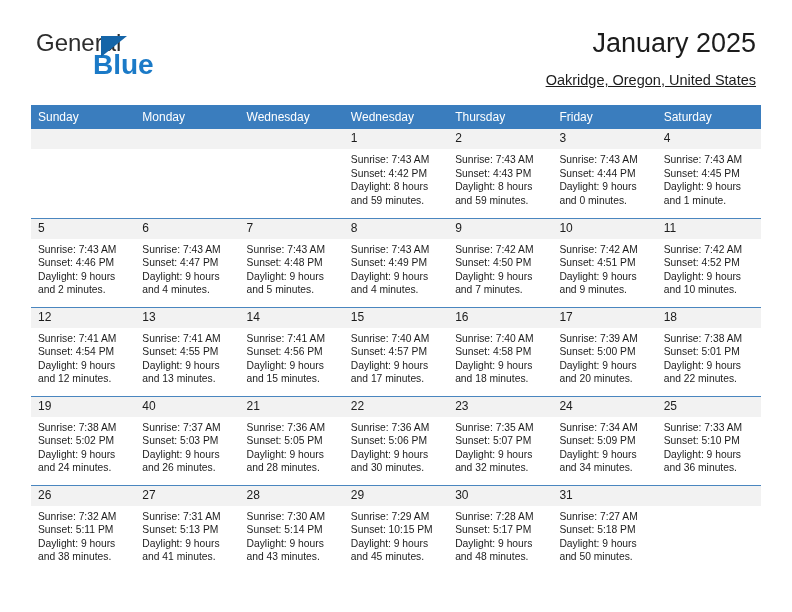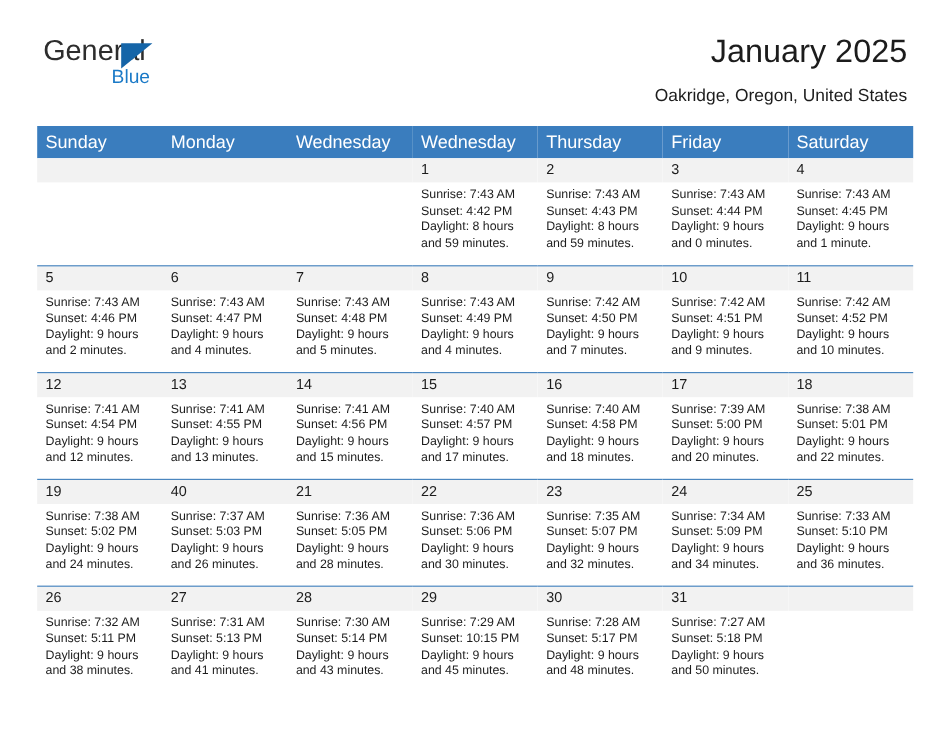--- a/index.html
+++ b/index.html
@@ -35,27 +35,27 @@
   }
   .logo-general {
     font-size: 24px;
     color: #2d2d2d;
     letter-spacing: 0px;
     line-height: 26px;
     display: block;
     font-weight: 400;
   }
   .logo-blue {
-    font-size: 16px;
+    font-size: 28px;
     color: #1b7ac7;
     line-height: 26px;
     display: block;
     padding-left: 57px;
     margin-top: -4px;
-    font-weight: 400;
+    font-weight: 700;
   }
   .logo-tri {
     position: absolute;
     left: 65px;
     top: 6px;
     width: 0;
     height: 0;
     border-left: 26px solid #1565a8;
     border-bottom: 21px solid transparent;
   }
@@ -73,35 +73,36 @@
     white-space: nowrap;
     font-weight: 400;
   }
   .cal-subtitle {
     font-size: 14.5px;
     color: #1c1c1c;
     line-height: 20px;
     margin-top: 10px;
     white-space: nowrap;
     font-weight: 400;
+    text-decoration: underline;
   }
 
   
   .calendar {
     position: absolute;
     left: 31px;
     top: 105px;
     width: 730px;
     border-collapse: collapse;
     table-layout: fixed;
   }
   .calendar th {
     background: #3a7dbe;
     color: #ffffff;
-    font-size: 15px;
+    font-size: 12px;
     font-weight: 400;
     text-align: left;
     padding: 5px 0 5px 7px;
     height: 20px;
     border: none;
   }
   .calendar td {
     vertical-align: top;
     padding: 0;
     height: 89px;

